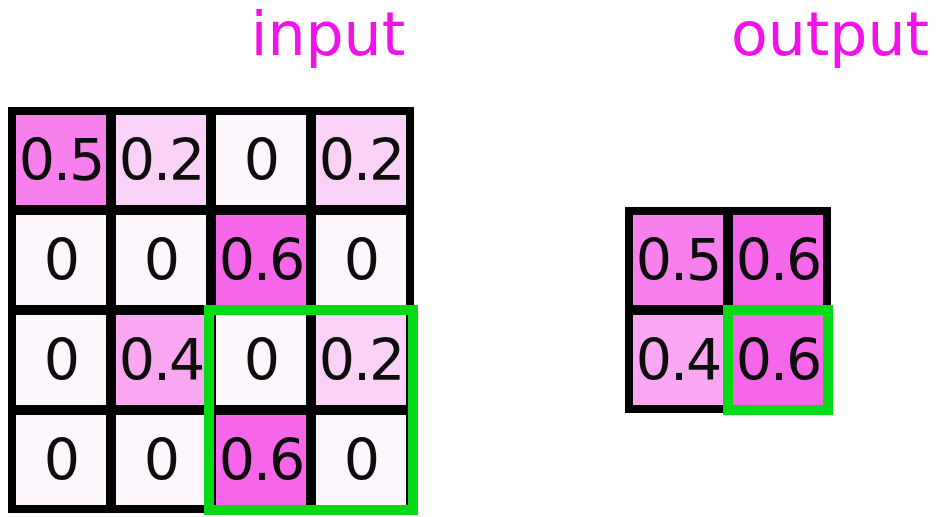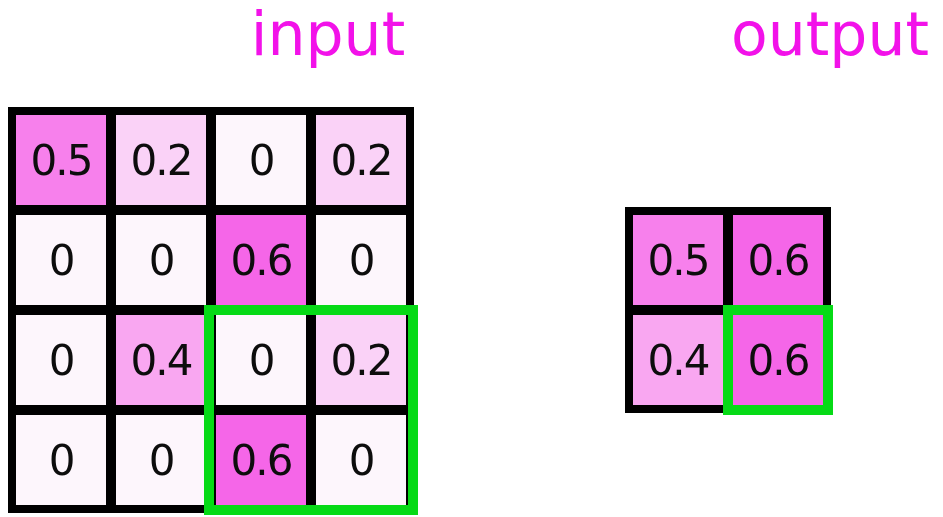--- a/index.html
+++ b/index.html
@@ -40,21 +40,21 @@
   #output-grid {
     left: 625px;
     top: 207px;
     grid-template-columns: repeat(2, 90px);
     grid-template-rows: repeat(2, 90px);
   }
   .cell {
     display: flex;
     align-items: center;
     justify-content: center;
-    font-size: 42px;
+    font-size: 57px;
     letter-spacing: -2px;
     overflow: visible;
   }
   .hl {
     position: absolute;
     border-style: solid;
     border-width: 10px;
     box-sizing: border-box;
     background: transparent;
     pointer-events: none;

